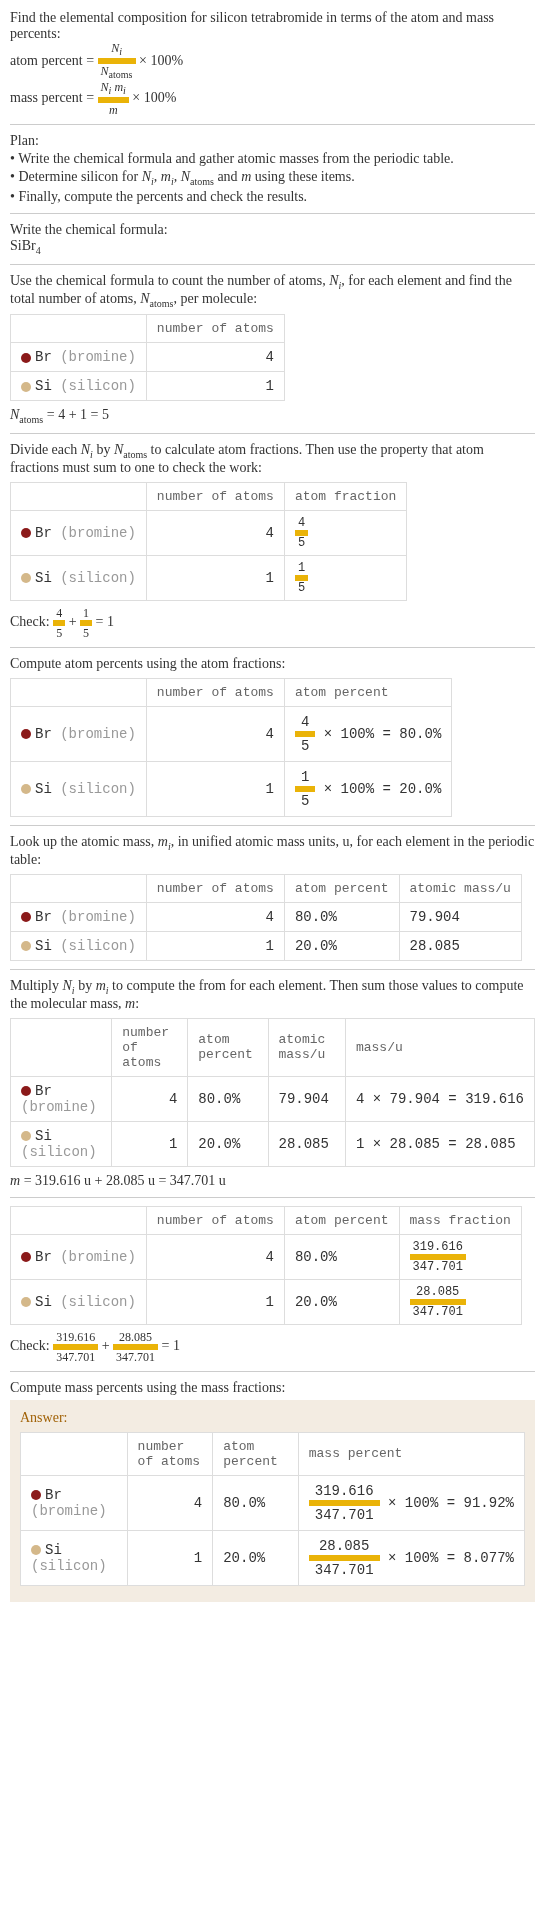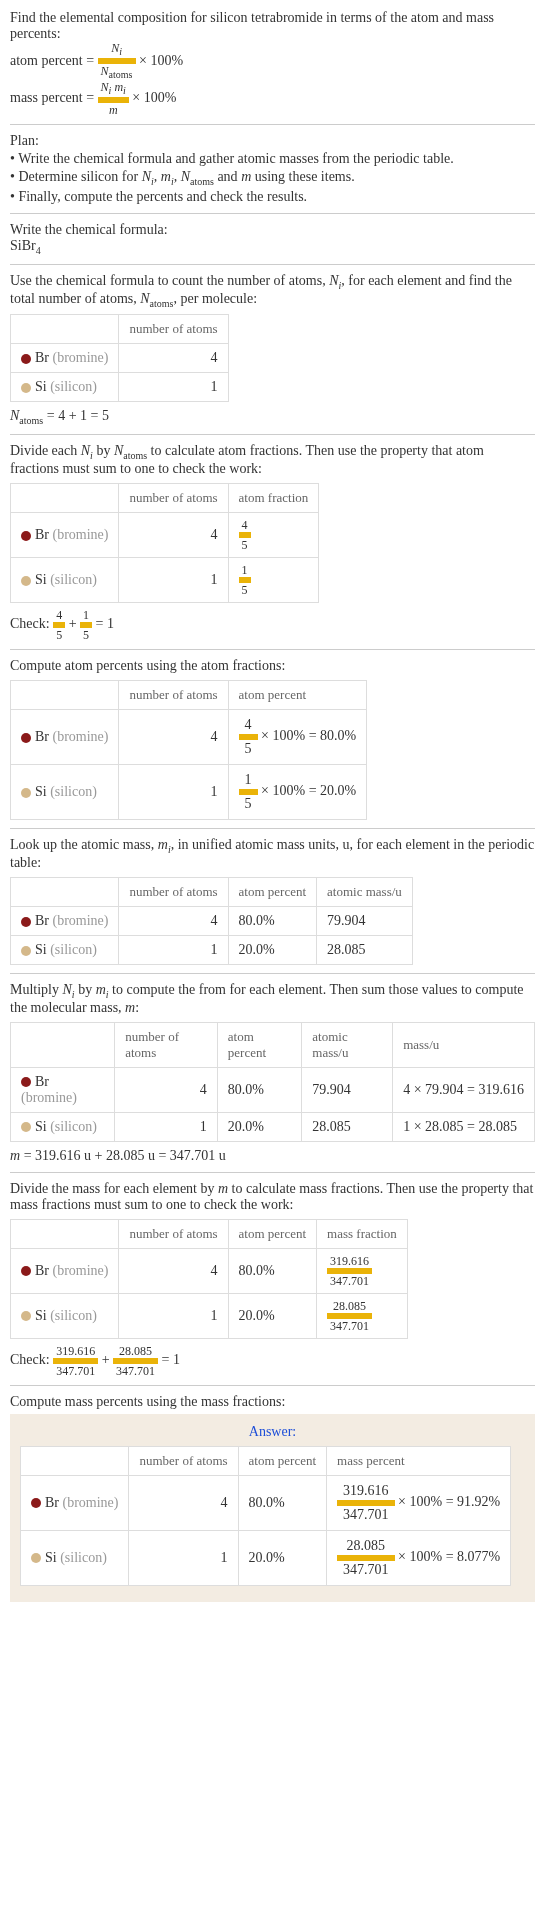--- a/index.html
+++ b/index.html
@@ -36,20 +36,21 @@
   }
   .frac .den {
     display: block;
     padding: 1px 3px 0 3px;
   }
   .frac-big .num, .frac-big .den { font-size: 14px; padding: 2px 6px; }
   sub { font-size: 10px; vertical-align: sub; }
   table {
     border-collapse: collapse;
     margin: 6px 0;
+    font-family: Liberation Mono, monospace;
   }
   th, td {
     border: 1px solid #ddd;
     padding: 6px 10px;
     text-align: left;
     vertical-align: middle;
     font-weight: normal;
   }
   th {
     color: #666;
@@ -67,23 +68,22 @@
   .dot-br { background: #8B1A1A; }
   .dot-si { background: #d4b88a; }
   .elem-label { color: #999; text-align: right; }
   .answer-box {
     background: #f3ece2;
     padding: 10px;
     margin-top: 4px;
   }
   .answer-box table { background: #fff; }
   .answer-title {
-    color: #1d4ed8;
+    color: #a16207;
     margin-bottom: 6px;
-    text-align: center;
   }
   .plan-line { margin: 2px 0; }
   .nowrap { white-space: nowrap; }
 </style>
 </head>
 <body>
 
 <div class="section">
   <div>Find the elemental composition for silicon tetrabromide in terms of the atom and mass percents:</div>
   <div class="formula">
@@ -259,23 +259,20 @@
       <td>28.085</td>
       <td class="nowrap">1 × 28.085 = 28.085</td>
     </tr>
   </tbody>
     </table>
   <div><i>m</i><span> = 319.616 u + 28.085 u = 347.701 u</span></div>
 </div>
 <hr>
 
 <div class="section">
-  <div>
-    Divide the mass for each element by <i>m</i> to calculate mass fractions. Then use the property that mass fractions must sum to one to check the work:
-  </div>
   <table>
     <tbody>
         <tr>
       <th></th>
       <th>number of atoms</th>
       <th>atom percent</th>
       <th>mass fraction</th>
     </tr>
     <tr>
       <td><span class="dot dot-br"></span><span>Br</span> <span class="elem-label">(bromine)</span></td>

